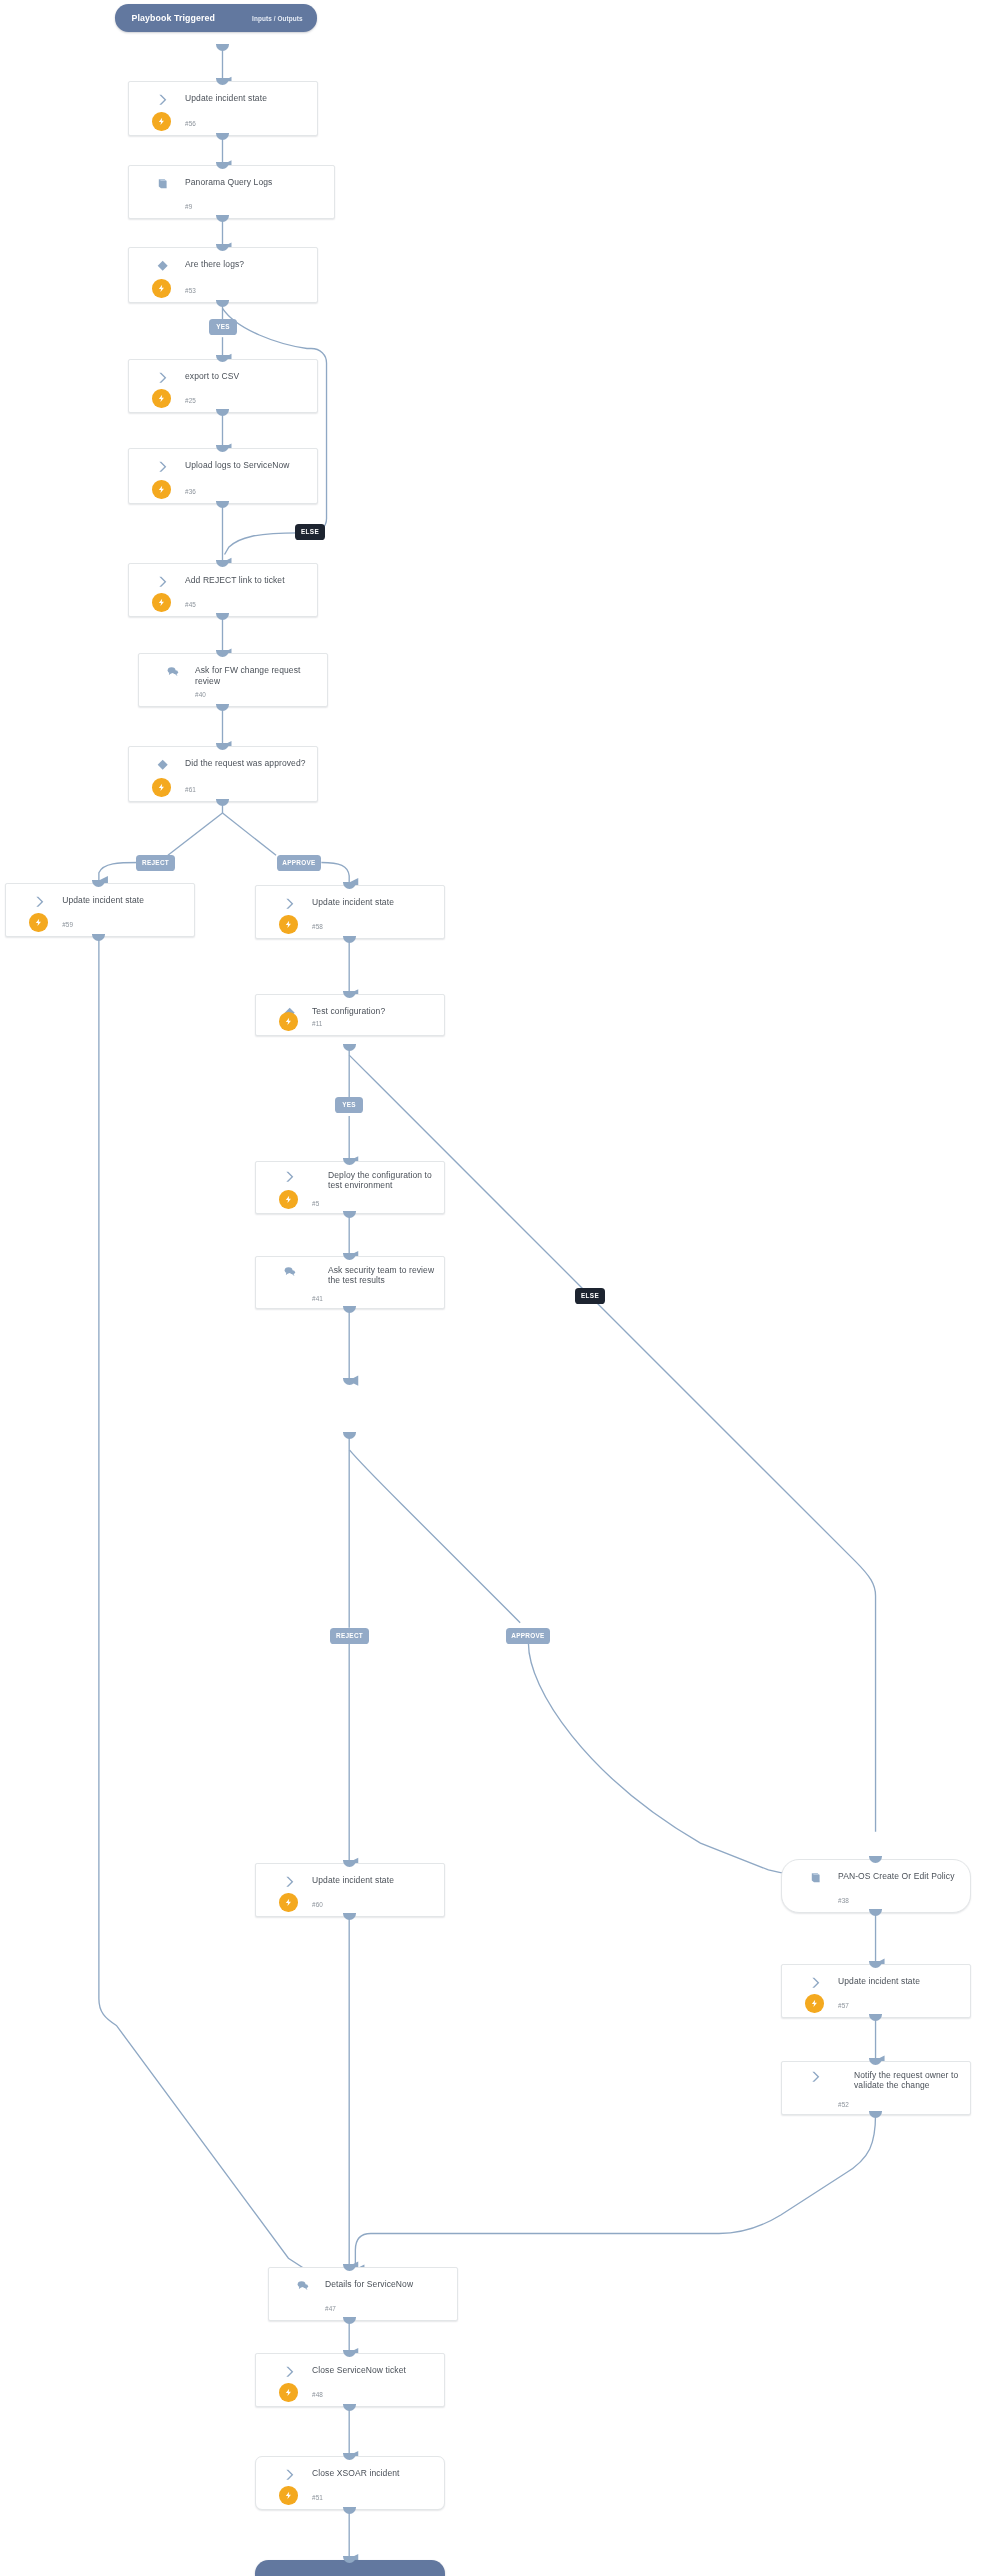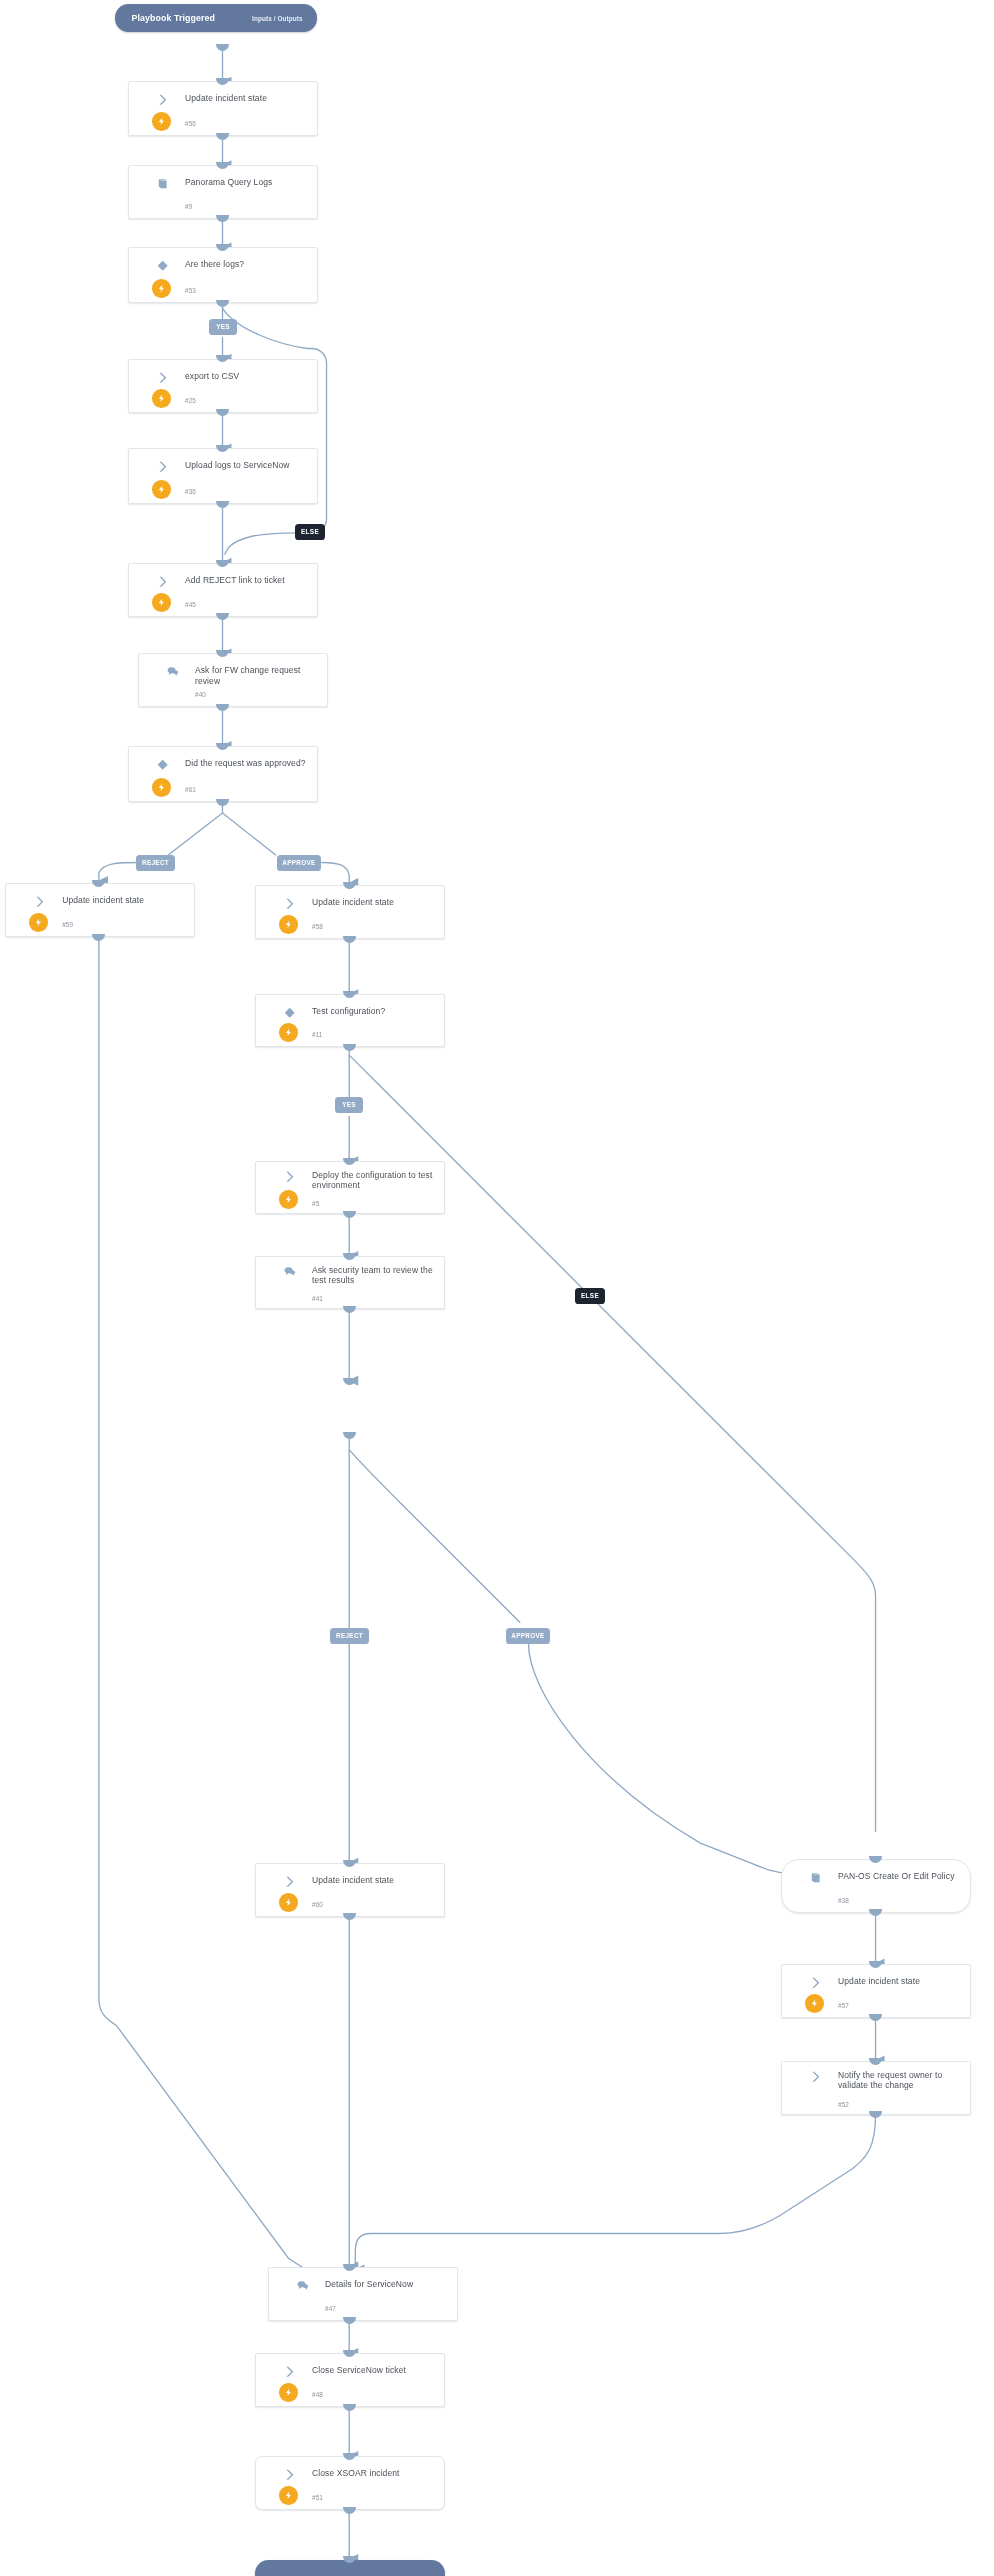--- a/index.html
+++ b/index.html
@@ -11,21 +11,21 @@
   
   .node{position:absolute;box-sizing:border-box;background:#ffffff;border:0.5px solid #e3e6e8;
         border-radius:2.1px;box-shadow:0 1px 1.5px rgba(60,70,85,.13);}
   .node .title{position:absolute;left:56px;right:7.2px;top:11.3px;font-size:8.5px;line-height:10.8px;
         color:#4a5058;font-weight:400;letter-spacing:0.1px;}
   .node .num{position:absolute;left:56px;bottom:8.2px;font-size:6.4px;color:#8d949c;letter-spacing:0.1px;}
   .node .tIcon{position:absolute;left:27px;top:11.3px;width:13.4px;height:11.3px;}
   .node .bolt{position:absolute;left:23px;bottom:4.1px;width:18.5px;height:18.5px;border-radius:50%;
         background:#f4a91f;display:flex;align-items:center;justify-content:center;}
   .node .bolt svg{width:8.8px;height:8.8px;display:block;}
-  .node.two .title{top:7.7px;}
+  .node.two .title{top:7.7px;margin-left:16px;}
   .node.two .num{bottom:6.2px;}
 
   
   .pill{position:absolute;box-sizing:border-box;background:#627characters;}
   .pill{background:#62789f;border-radius:13.4px;box-shadow:0 1px 2.1px rgba(50,60,80,.25);}
   .pill .plabel{position:absolute;left:16.5px;top:50%;transform:translateY(-50%);
         color:#ffffff;font-size:8.8px;font-weight:600;letter-spacing:0.1px;}
   .pill .pio{position:absolute;right:14.4px;top:50%;transform:translateY(-50%);
         color:#e6ecf5;font-size:6.4px;font-weight:600;letter-spacing:0.1px;}
 
@@ -142,21 +142,21 @@
     <span class="bolt">
       <svg viewBox="0 0 24 24">
           <path d="M14 2 L5 13.5 L11 13.5 L9.5 22 L19 10 L13 10 Z" fill="#fff"></path>
         </svg>
       </span>
     <span class="num">#56</span>
   </div>
   <div class="sock bot" style="left:216px;top:133px;"></div>
   <div class="sock top" style="left:216px;top:78px;"></div>
 
-  <div class="node" style="left:128px;top:165px;width:190px;height:54px;">
+  <div class="node" style="left:128px;top:165px;width:207px;height:54px;">
     <span class="tIcon">
       <svg viewBox="0 0 24 24">
           <path d="M5 4 h10 l4 3 v13 h-10 l-4 -3 Z" fill="#8fa8c4"></path>
       <path d="M5 4 h10 l4 3 h-10 Z" fill="#b6c8dd"></path>
         </svg></span>
     <span class="title">Panorama Query Logs</span>
     <span class="num">#9</span>
   </div>
   <div class="sock top" style="left:216px;top:162px;"></div>
   <div class="sock bot" style="left:216px;top:215px;"></div>
@@ -295,21 +295,21 @@
     <span class="bolt">
       <svg viewBox="0 0 24 24">
           <path d="M14 2 L5 13.5 L11 13.5 L9.5 22 L19 10 L13 10 Z" fill="#fff"></path>
         </svg>
       </span>
     <span class="num">#58</span>
   </div>
   <div class="sock top" style="left:343px;top:882px;"></div>
   <div class="sock bot" style="left:343px;top:936px;"></div>
 
-  <div class="node" style="left:255px;top:994px;width:190px;height:53px;">
+  <div class="node" style="left:255px;top:994px;width:190px;height:42px;">
     <span class="tIcon">
       <svg viewBox="0 0 24 24">
           <path d="M12 3 L21 12 L12 21 L3 12 Z" fill="#8fa8c4"></path>
         </svg></span>
     <span class="title">Test configuration?</span>
     <span class="bolt">
       <svg viewBox="0 0 24 24">
           <path d="M14 2 L5 13.5 L11 13.5 L9.5 22 L19 10 L13 10 Z" fill="#fff"></path>
         </svg>
       </span>

